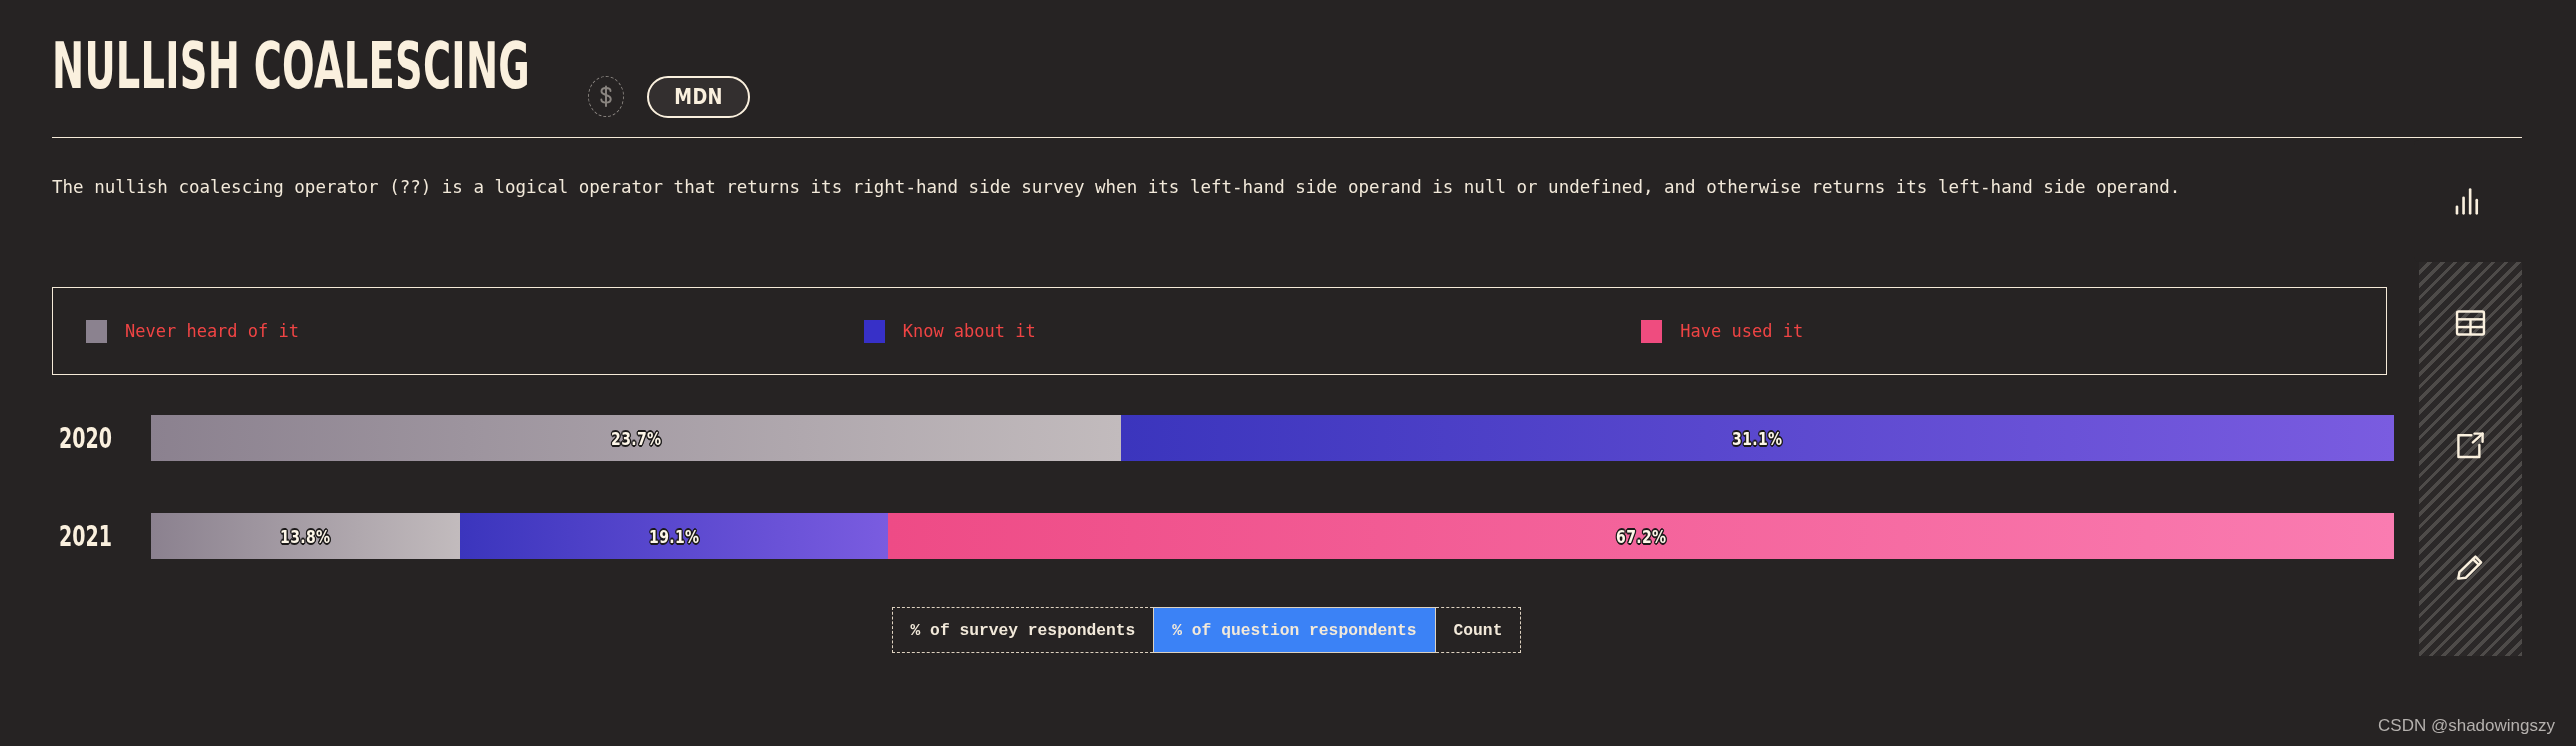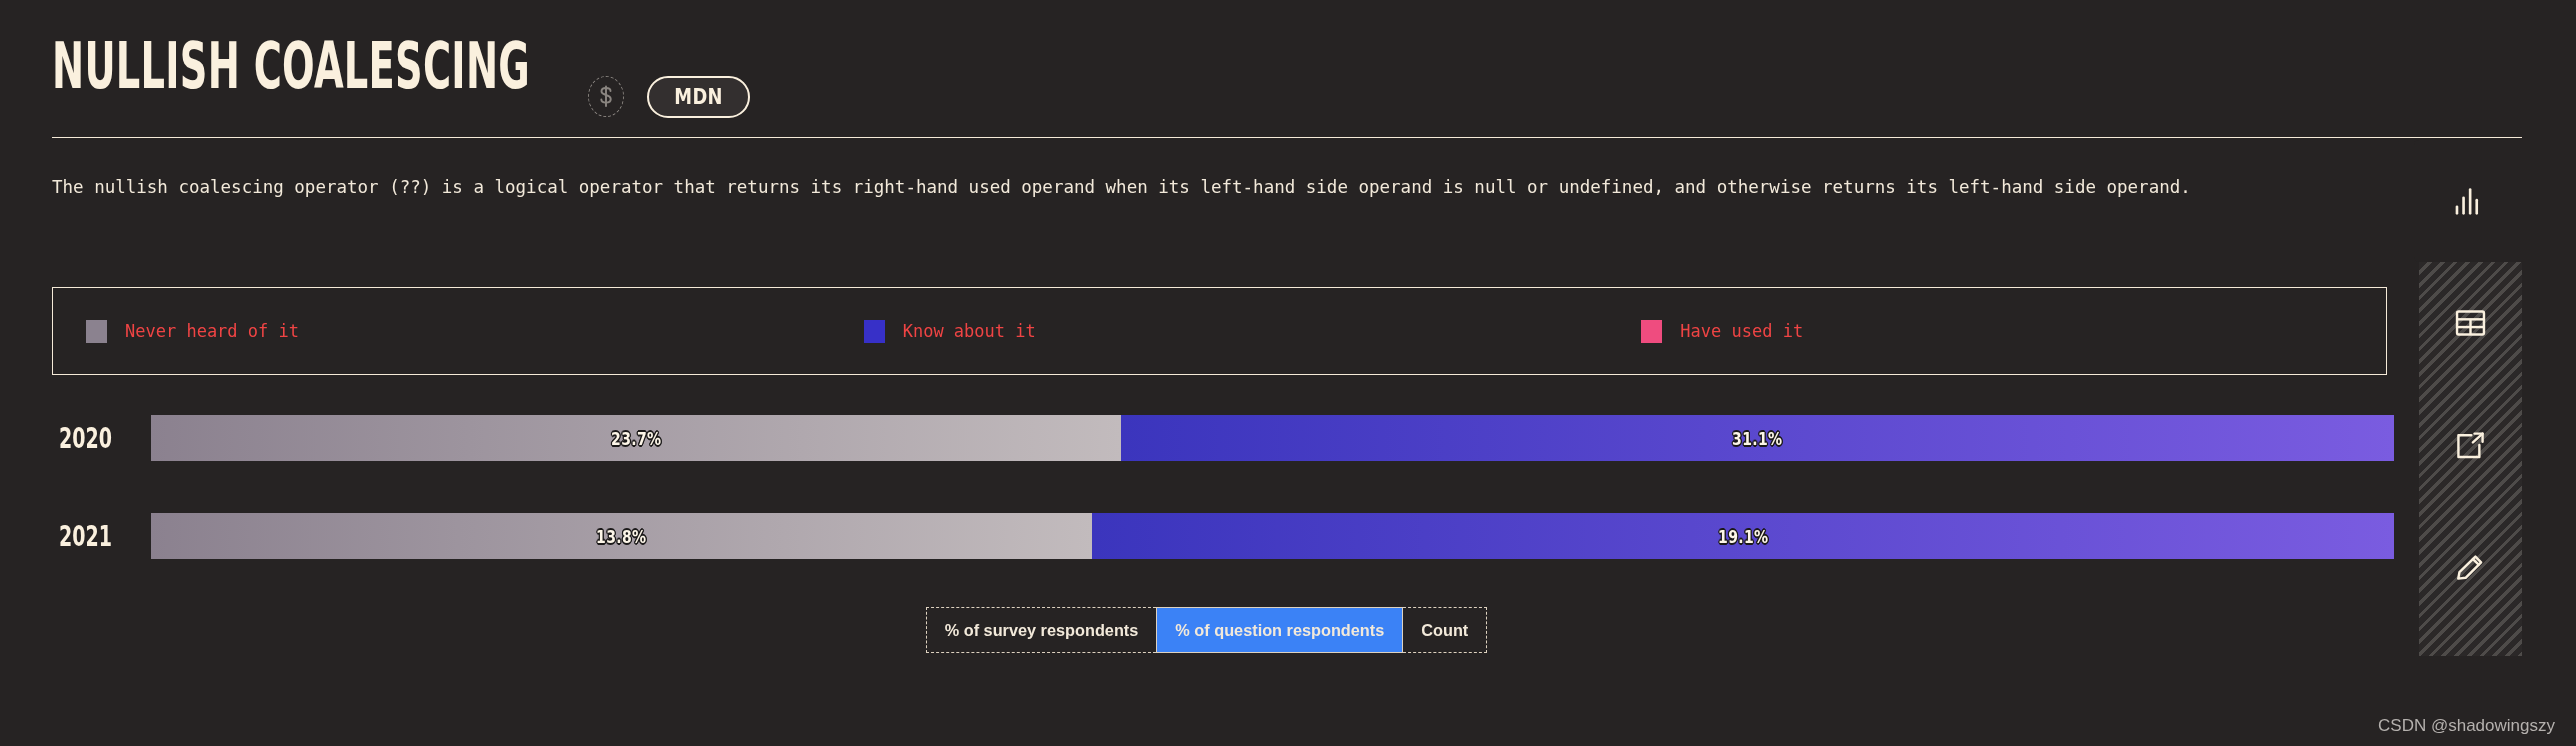--- a/index.html
+++ b/index.html
@@ -211,21 +211,21 @@
     display: flex;
     justify-content: center;
   }
   #unit-toggle .group { display: flex; }
   .toggle-btn {
     height: 46px;
     padding: 0 18px;
     display: flex;
     align-items: center;
     justify-content: center;
-    font-family: Liberation Sans, sans-serif;
+    font-family: Liberation Mono, monospace;
     font-weight: bold;
     font-size: 16.3px;
     color: #f2e9da;
     background: transparent;
     border: 1.6px dashed #ded2c0;
     border-right-width: 0;
     white-space: nowrap;
     cursor: pointer;
   }
   .toggle-btn:last-child { border-right-width: 1.6px; }
@@ -298,21 +298,21 @@
     </svg>
   </div>
 
   <div id="mdn-badge">
     <span class="mdn-text">MDN</span>
   </div>
 
   <div id="header-divider"></div>
 </div>
 
-<div id="description">The nullish coalescing operator (??) is a logical operator that returns its right-hand used operand when its left-hand side operand is null or undefined, and otherwise returns its left-hand side operand.</div>
+<div id="description">The nullish coalescing operator (??) is a logical operator that returns its right-hand side survey when its left-hand side operand is null or undefined, and otherwise returns its left-hand side operand.</div>
 
 <div id="legend">
   <div class="legend-item">
     <span class="legend-swatch" style="background:#8b828f"></span>
     <span class="legend-label">Never heard of it</span>
   </div>
   <div class="legend-item">
     <span class="legend-swatch" style="background:#3730c8"></span>
     <span class="legend-label">Know about it</span>
   </div>
@@ -342,20 +342,23 @@
     <div class="bar-year">
       <span>2021</span>
     </div>
     <div class="bar-track">
       <div class="bar-seg" style="flex:13.8 1 0; background:linear-gradient(to right,#8b818f,#c2bbbd)">
         <span class="seg-label">13.8%</span>
       </div>
       <div class="bar-seg" style="flex:19.1 1 0; background:linear-gradient(to right,#3b35bd,#7a5ce0)">
         <span class="seg-label">19.1%</span>
       </div>
+      <div class="bar-seg" style="flex:67.2 1 0; background:linear-gradient(to right,#ee4b86,#fa7cb1)">
+        <span class="seg-label">67.2%</span>
+      </div>
     </div>
   </div>
 </div>
 
 <div id="unit-toggle">
   <div class="group">
     <button class="toggle-btn">% of survey respondents</button>
     <button class="toggle-btn selected">% of question respondents</button>
     <button class="toggle-btn">Count</button>
   </div>

